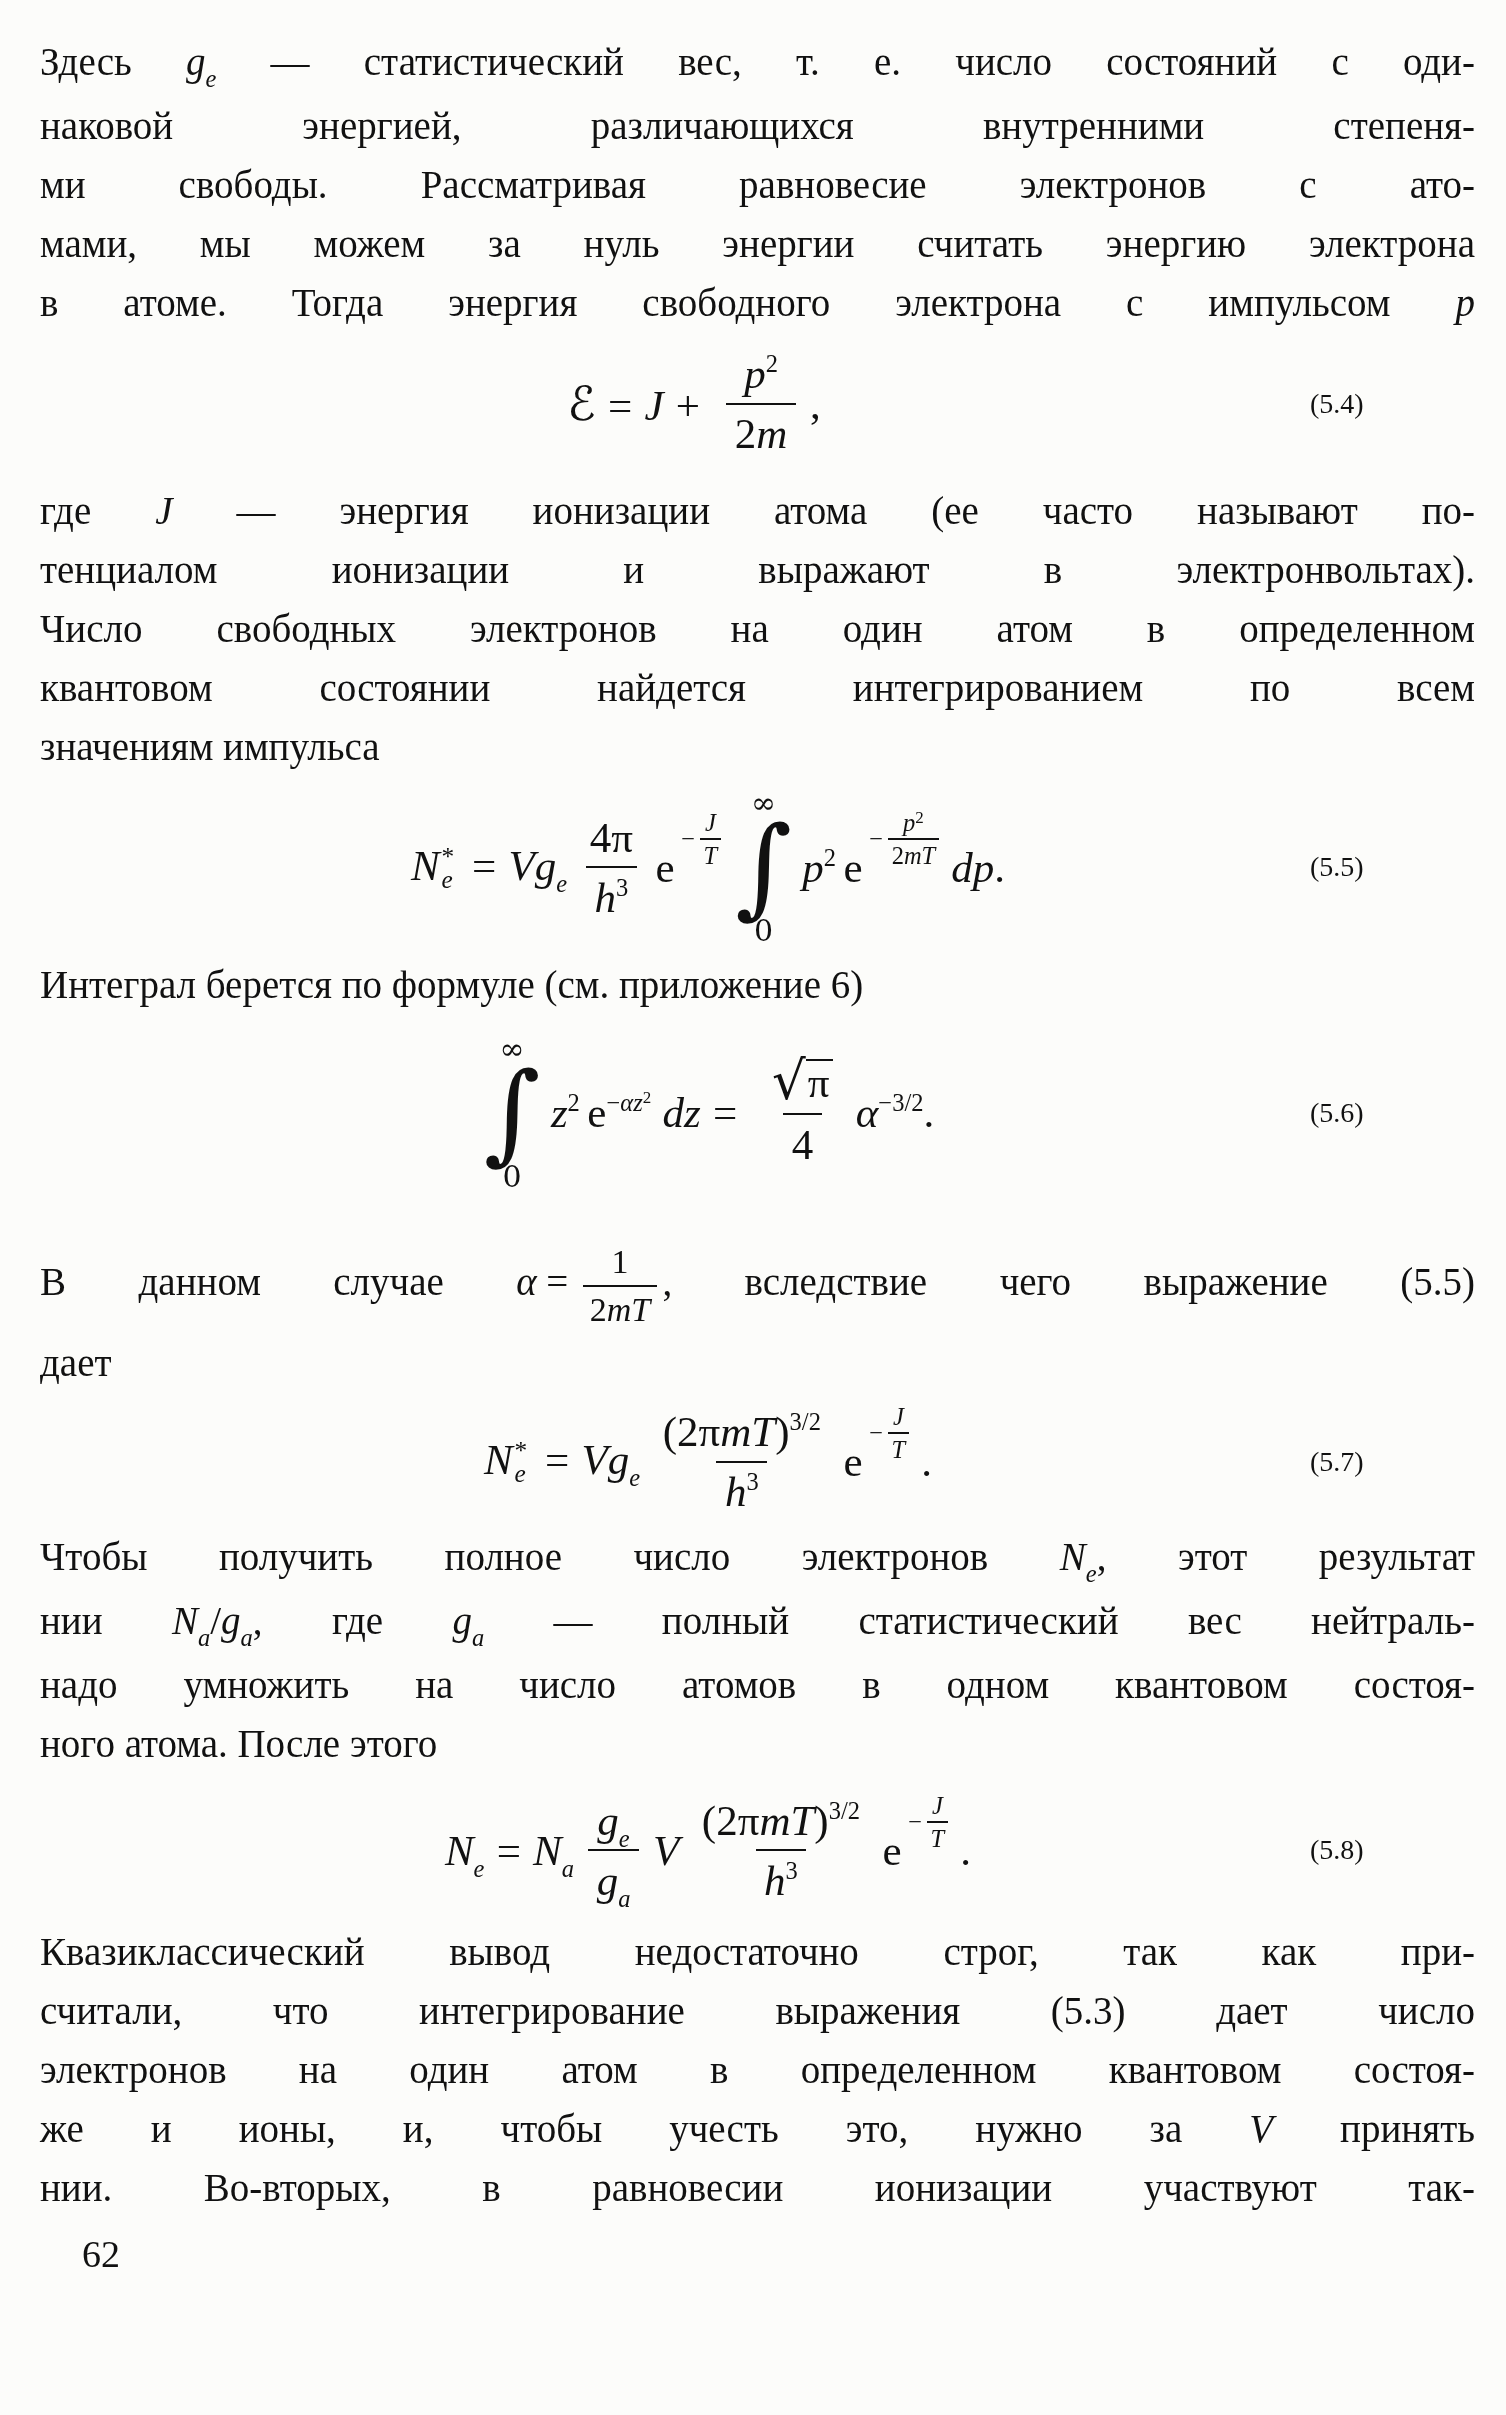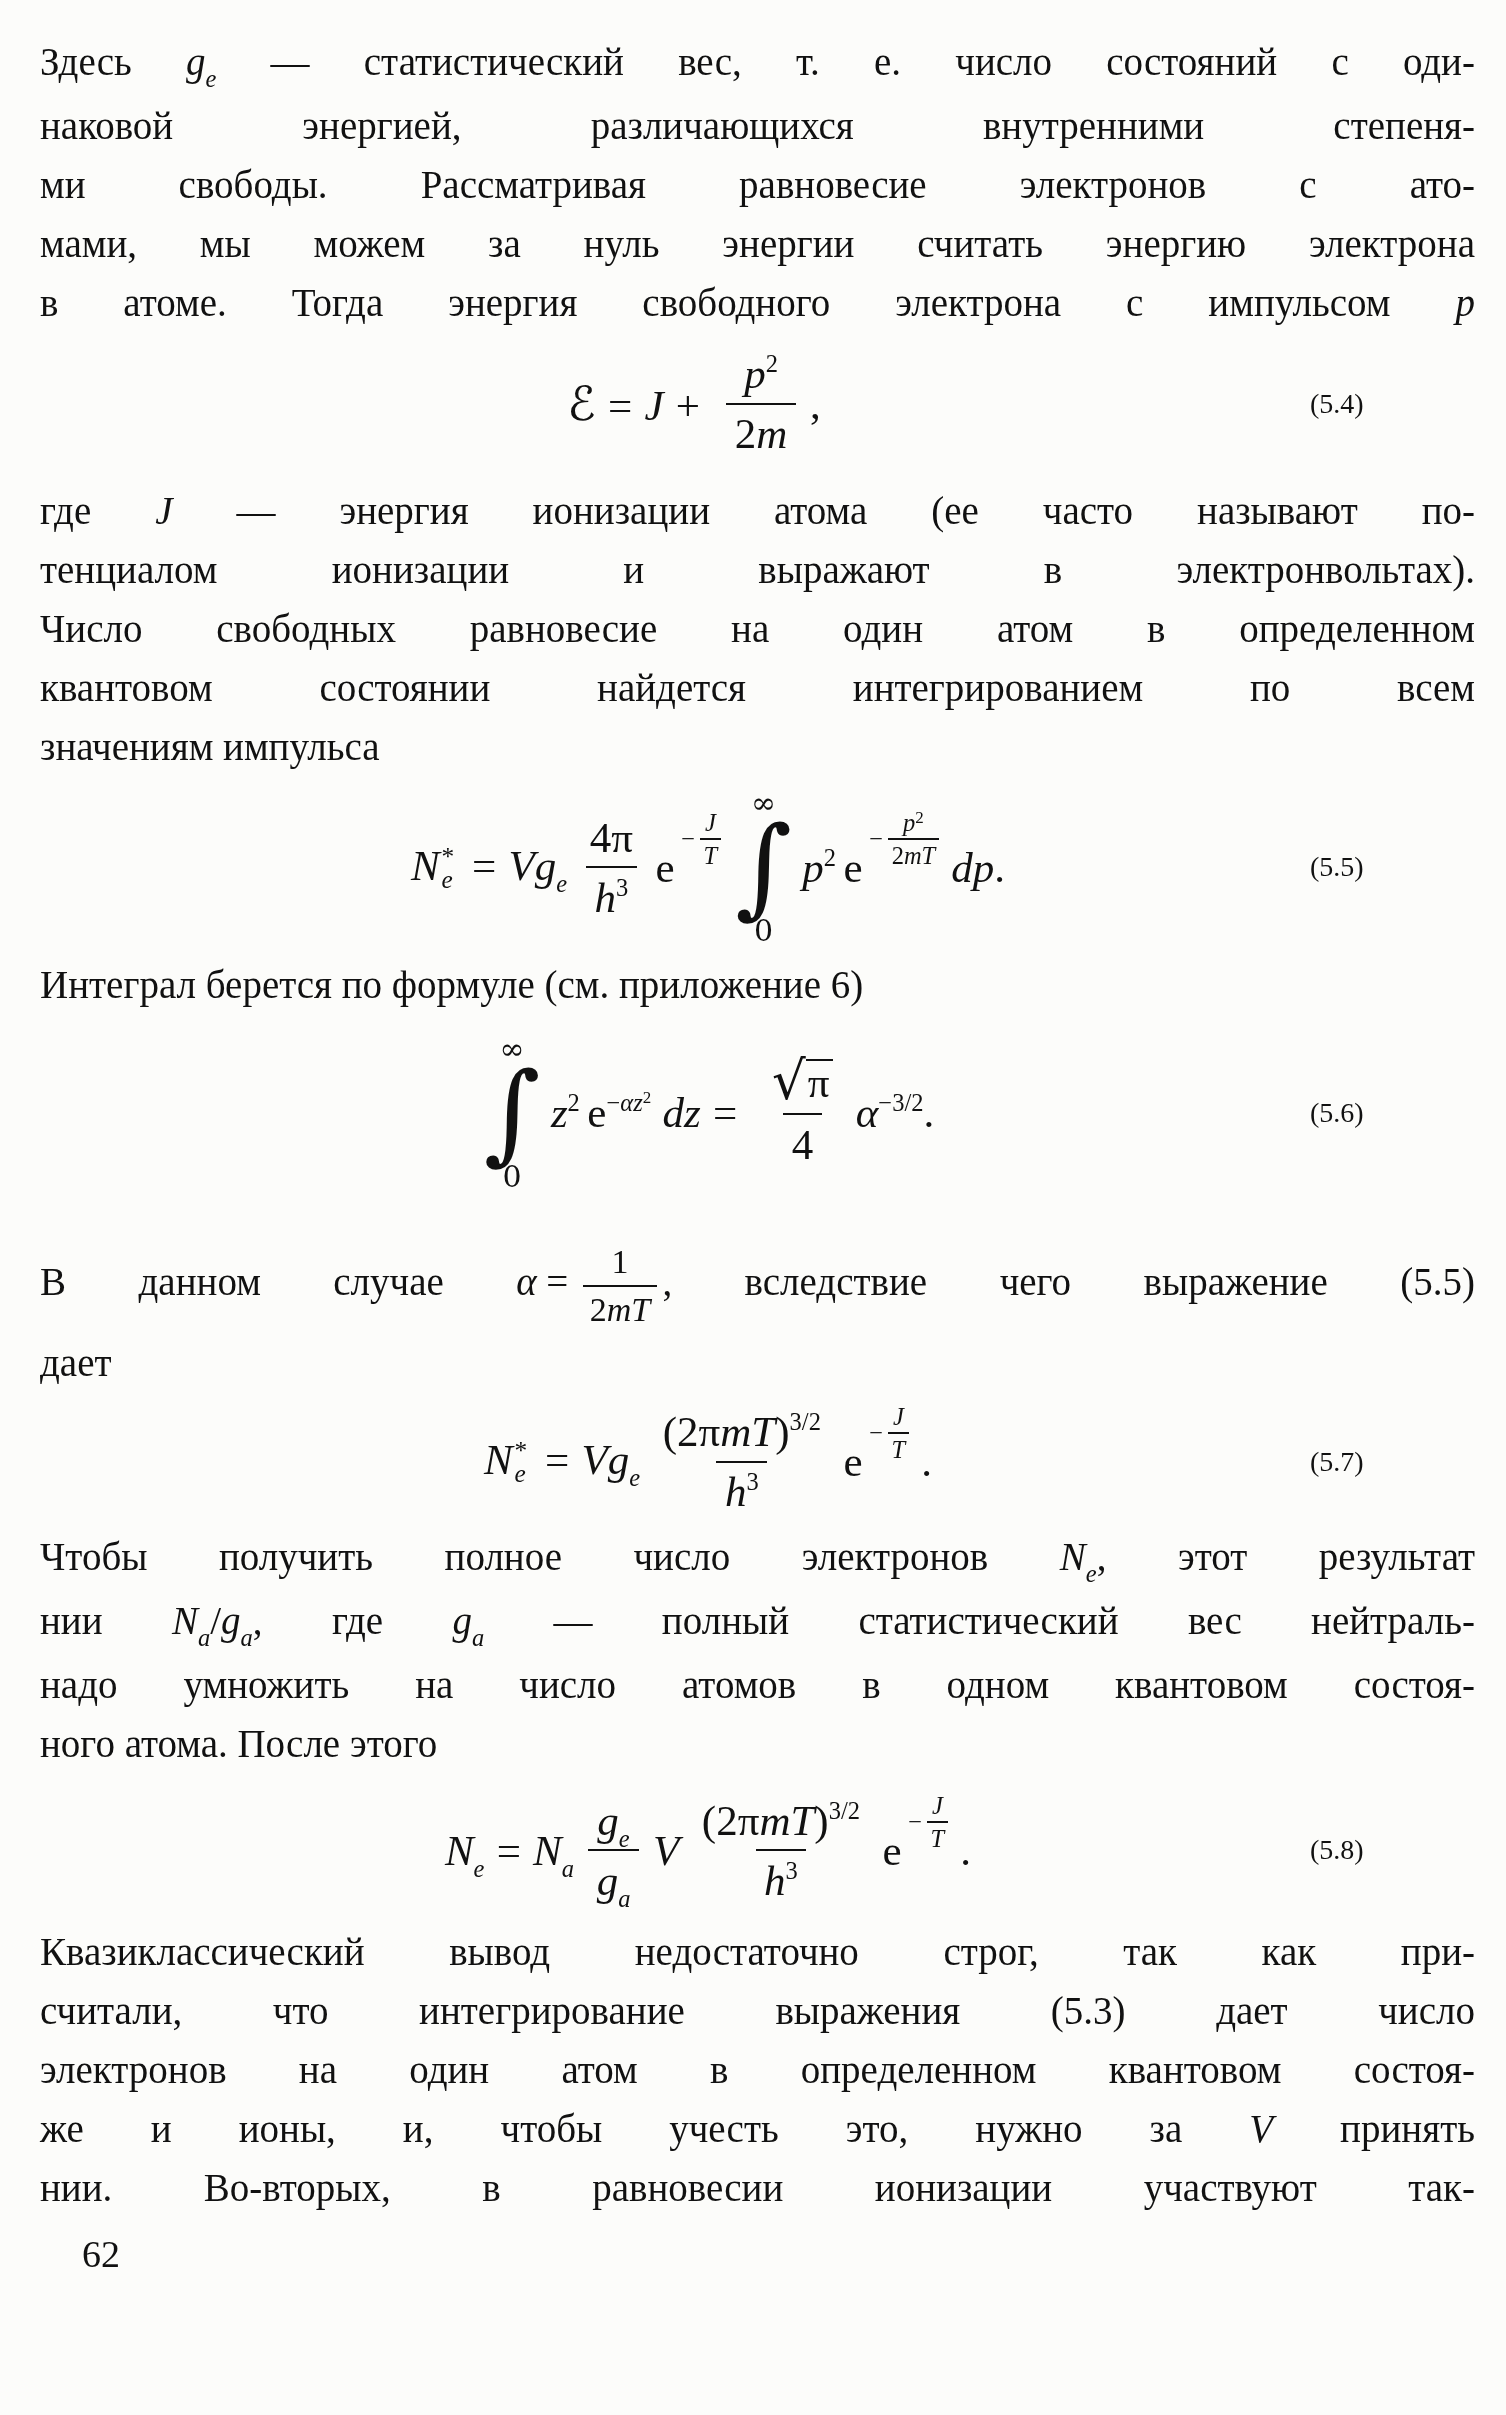--- a/index.html
+++ b/index.html
@@ -2,21 +2,21 @@
 <html style="font-size:15px"><head>
 <meta charset="utf-8">
 <style>
   * { box-sizing: border-box; }
   html, body { margin: 0; padding: 0; }
   body {
     width: 1507px; height: 2415px; overflow: hidden;
     background: #fcfcfa; color: #111;
     font-family: "Liberation Serif", "DejaVu Serif", serif;
   }
-  .page { padding: 32px 32px 0 16px; margin-left: 24px; }
+  .page { padding: 32px 32px 0 40px; }
   .line {
     font-size: 39px; line-height: 59px;
     text-align: justify; text-align-last: justify;
     white-space: normal;
   }
   .line.noj { text-align: center; text-align-last: left; }
   .line.tall { line-height: 102px; }
   .it { font-style: italic; }
   .rm { font-style: normal; }
   .sub { font-size: 24.5px; position: relative; top: 12.2px; }
@@ -90,21 +90,21 @@
           <span class="den"><span class="rm">2</span><span class="it">m</span></span>
         </span>
       <span class="mrow">,</span>
     </div>
     <span class="eq-tag">(5.4)</span>
   </div>
 
   <div class="para">
     <div class="line"><span>где </span><span class="it">J</span><span> — энергия ионизации атома (ее часто называют по-</span></div>
     <div class="line"><span>тенциалом ионизации и выражают в электронвольтах).</span></div>
-    <div class="line"><span>Число свободных равновесие на один атом в определенном</span></div>
+    <div class="line"><span>Число свободных электронов на один атом в определенном</span></div>
     <div class="line"><span>квантовом состоянии найдется интегрированием по всем</span></div>
     <div class="line noj"><span>значениям импульса</span></div>
   </div>
 
   <div class="eq-row m-eq55">
     <div class="eq-body">
       <span class="mrow"><span class="it">N</span><span class="supsub">
             <span>*</span>
             <span class="it">e</span>
           </span><span class="mop">=</span><span class="it">V</span><span class="it">g</span><span class="sub it">e</span></span>

